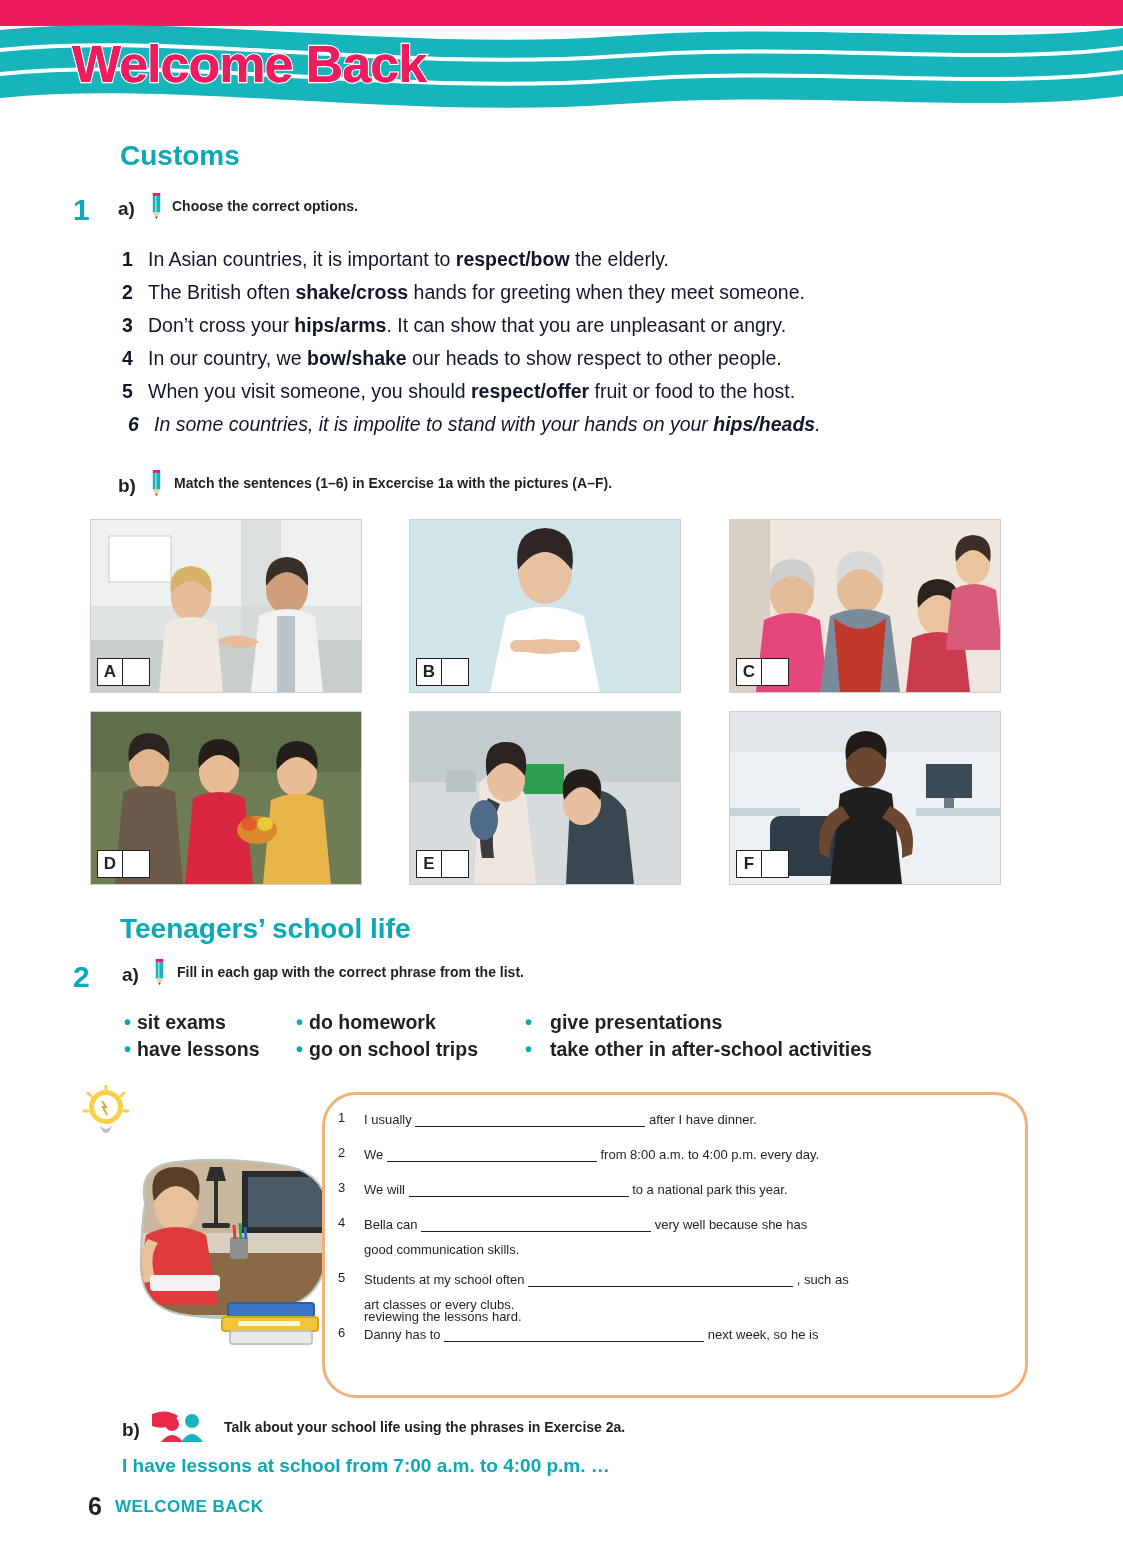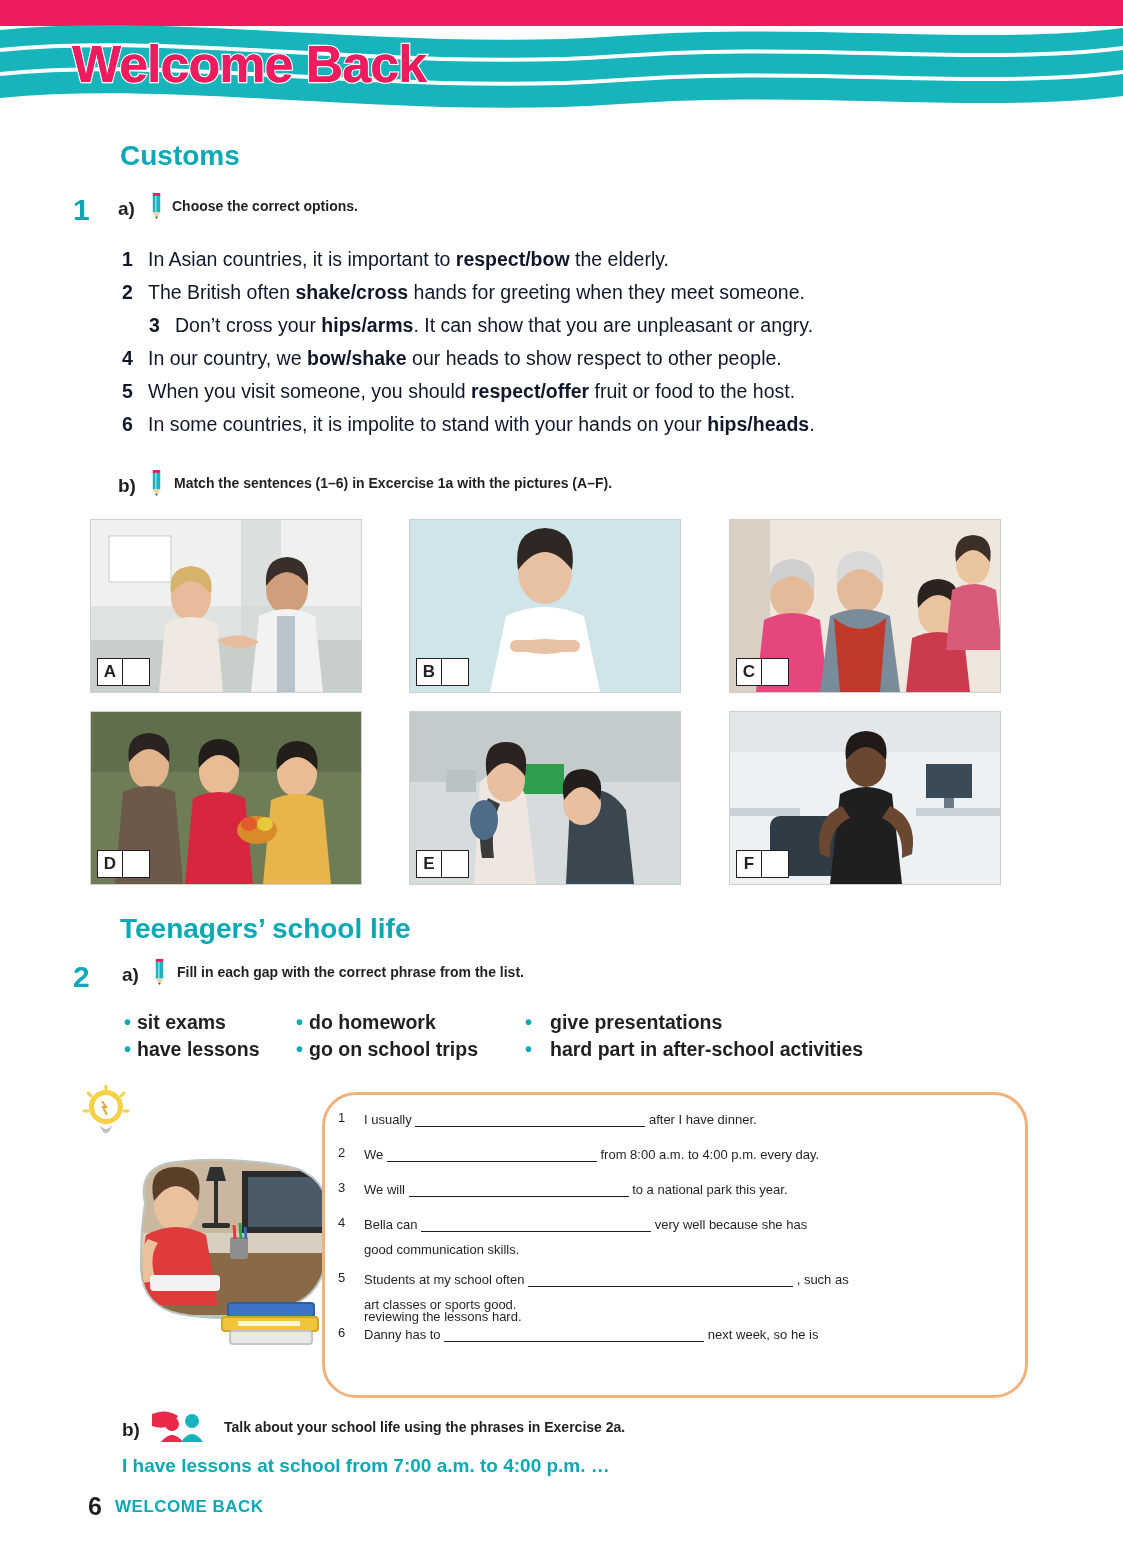--- a/index.html
+++ b/index.html
@@ -229,30 +229,30 @@
 </svg>
 
 <div class="instruction" style="left:172px; top:198px;">Choose the correct options.</div>
 
 <div class="item" style="left:122px; top:248px;">
   <span class="num">1</span><span>In Asian countries, it is important to </span><b>respect/bow</b><span> the elderly.</span>
 </div>
 <div class="item" style="left:122px; top:281px;">
   <span class="num">2</span><span>The British often </span><b>shake/cross</b><span> hands for greeting when they meet someone.</span>
 </div>
-<div class="item" style="left:122px; top:314px;margin-left:27px;">
+<div class="item" style="left:122px; top:314px;">
   <span class="num">3</span><span>Don’t cross your </span><b>hips/arms</b><span>. It can show that you are unpleasant or angry.</span>
 </div>
 <div class="item" style="left:122px; top:347px;">
   <span class="num">4</span><span>In our country, we </span><b>bow/shake</b><span> our heads to show respect to other people.</span>
 </div>
 <div class="item" style="left:122px; top:380px;">
   <span class="num">5</span><span>When you visit someone, you should </span><b>respect/offer</b><span> fruit or food to the host.</span>
 </div>
-<div class="item" style="left:122px; top:413px;">
+<div class="item" style="left:128px; top:413px;font-style:italic;">
   <span class="num">6</span><span>In some countries, it is impolite to stand with your hands on your </span><b>hips/heads</b><span>.</span>
 </div>
 
 <div class="part-label" style="left:118px; top:475px;">b)</div>
 
 <svg class="pencil" style="left:150px; top:470px;" viewBox="0 0 14 28">
   <rect x="3" y="2" width="8" height="19" fill="#19b3bd"></rect>
   <rect x="5.5" y="2" width="1.6" height="19" fill="#ffffff" opacity="0.55"></rect>
   <rect x="3" y="0" width="8" height="3" fill="#ec1c5f"></rect>
   <polygon points="3,21 11,21 7,28" fill="#f3d6a8"></polygon>
@@ -412,21 +412,21 @@
 <div class="phrase" style="left:525px; top:1011px;">
   <span class="bullet">•</span><span style="margin-left:12px">give presentations</span>
 </div>
 <div class="phrase" style="left:124px; top:1038px;">
   <span class="bullet">•</span><span>have lessons</span>
 </div>
 <div class="phrase" style="left:296px; top:1038px;">
   <span class="bullet">•</span><span>go on school trips</span>
 </div>
 <div class="phrase" style="left:525px; top:1038px;">
-  <span class="bullet">•</span><span style="margin-left:12px">hard part in after-school activities</span>
+  <span class="bullet">•</span><span style="margin-left:12px">take other in after-school activities</span>
 </div>
 
 <svg style="position:absolute; left:72px; top:1085px; width:268px; height:300px;" viewBox="0 0 268 300">
   <defs>
     <clipPath id="blobclip">
       <path d="M74,118 q-8,-36 30,-40 q50,-6 110,4 q44,8 42,58 q2,60 -30,76 q-50,24 -118,12 q-40,-8 -38,-52 q0,-34 4,-58Z"></path>
     </clipPath>
   </defs>
 
   <g>
@@ -495,21 +495,21 @@
 <div class="gap-item" style="left:338px; top:1215px; width:680px;">
   <span class="num">4</span>
   <span class="txt"><span>Bella can </span><span class="gapline" style="width:230px"></span><span> very well because she has</span></span>
 </div>
 <div class="gap-item" style="left:364px; top:1242px;">good communication skills.</div>
 
 <div class="gap-item" style="left:338px; top:1270px; width:680px;">
   <span class="num">5</span>
   <span class="txt"><span>Students at my school often </span><span class="gapline" style="width:265px"></span><span> , such as</span></span>
 </div>
-<div class="gap-item" style="left:364px; top:1297px;">art classes or sports good.</div>
+<div class="gap-item" style="left:364px; top:1297px;">art classes or every clubs.</div>
 
 <div class="gap-item" style="left:338px; top:1325px; width:680px;">
   <span class="num">6</span>
   <span class="txt"><span>Danny has to </span><span class="gapline" style="width:260px"></span><span> next week, so he is</span></span>
 </div>
 <div class="gap-item" style="left:364px; top:1309px;">reviewing the lessons hard.</div>
 
 <div class="part-label" style="left:122px; top:1419px;">b)</div>
 
 <svg style="position:absolute; left:148px; top:1410px; width:62px; height:32px;" viewBox="0 0 62 32">

